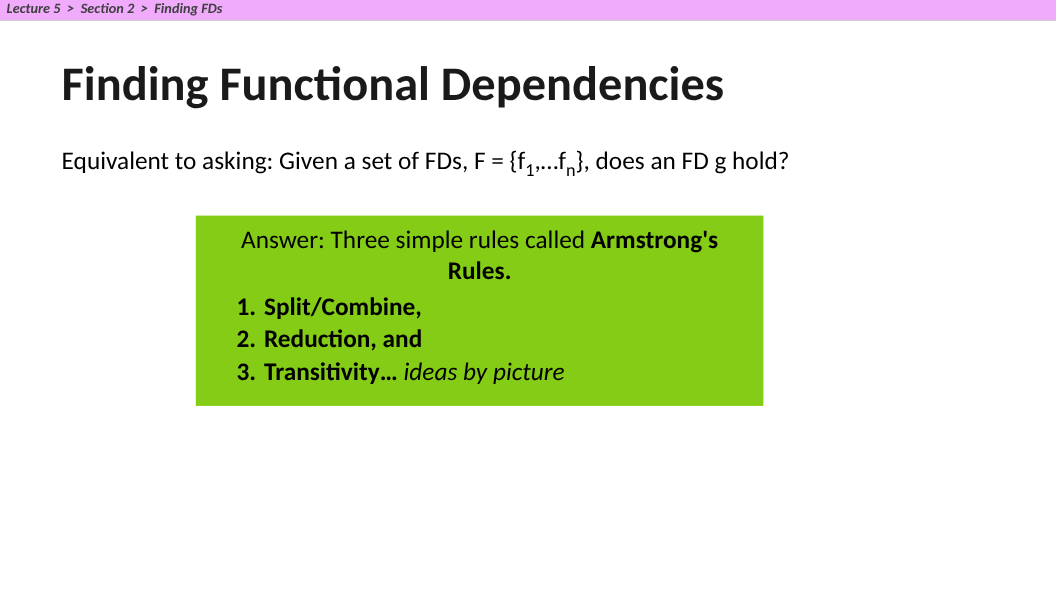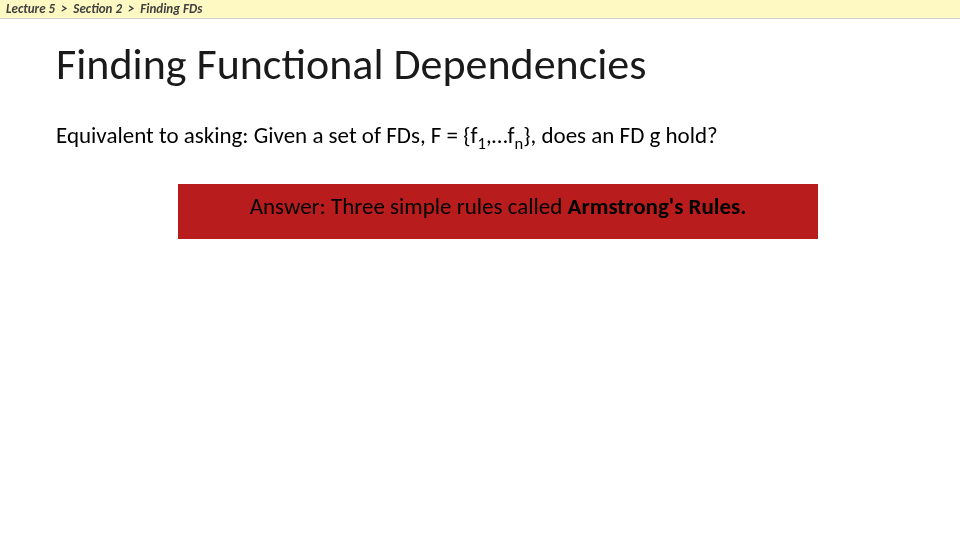--- a/index.html
+++ b/index.html
@@ -6,54 +6,54 @@
     margin: 0;
     padding: 0;
     width: 960px;
     height: 540px;
     font-family: Calibri, "Segoe UI", Arial, sans-serif;
     background: #ffffff;
     color: #000;
     overflow: hidden;
   }
   .breadcrumb-bar {
-    background: #fef9c3;
+    background: #f0abfc;
     border-bottom: 1px solid #d0d0d0;
     padding: 1px 22px 2px 6px;
     font-size: 13px;
     font-weight: bold;
     font-style: italic;
     color: #404040;
   }
   .content {
     padding: 16px 56px 0 56px;
   }
   .title {
     font-size: 44px;
-    font-weight: 400;
+    font-weight: 700;
     color: #1a1a1a;
-    margin: 2px 0 30px 0;
+    margin: 14px 0 30px 0;
     font-family: "Calibri Light", Calibri, Arial, sans-serif;
   }
   .para {
     font-size: 23px;
     margin: 0 0 28px 0;
     line-height: 1.25;
   }
   .sub {
     font-size: 0.72em;
     vertical-align: sub;
     line-height: 0;
   }
   .bold {
     font-weight: bold;
   }
   .answer-box {
-    background: #b91c1c;
-    width: 640px;
+    background: #84cc16;
+    width: 516px;
     margin: 34px 0 0 122px;
     padding: 8px 20px 16px 20px;
     box-sizing: border-box;
     font-size: 23px;
     line-height: 1.28;
   }
   .answer-lead {
     text-align: center;
     margin: 0 0 2px 0;
   }
@@ -88,15 +88,22 @@
 
   <p class="para">
     <span>Equivalent to asking: Given a set of FDs, F = {f</span><span class="sub">1</span><span>,…f</span><span class="sub">n</span><span>}, does an FD g hold?</span>
   </p>
 
 
   <div class="answer-box">
     <p class="answer-lead">
       <span>Answer: Three simple rules called </span><span class="bold">Armstrong's Rules.</span>
     </p>
+    <ol class="rules-list">
+      <li>Split/Combine,</li>
+      <li>Reduction, and</li>
+      <li>
+        <span>Transitivity… </span><span class="ideas">ideas by picture</span>
+      </li>
+    </ol>
   </div>
 
 </div>
 
 </body></html>

